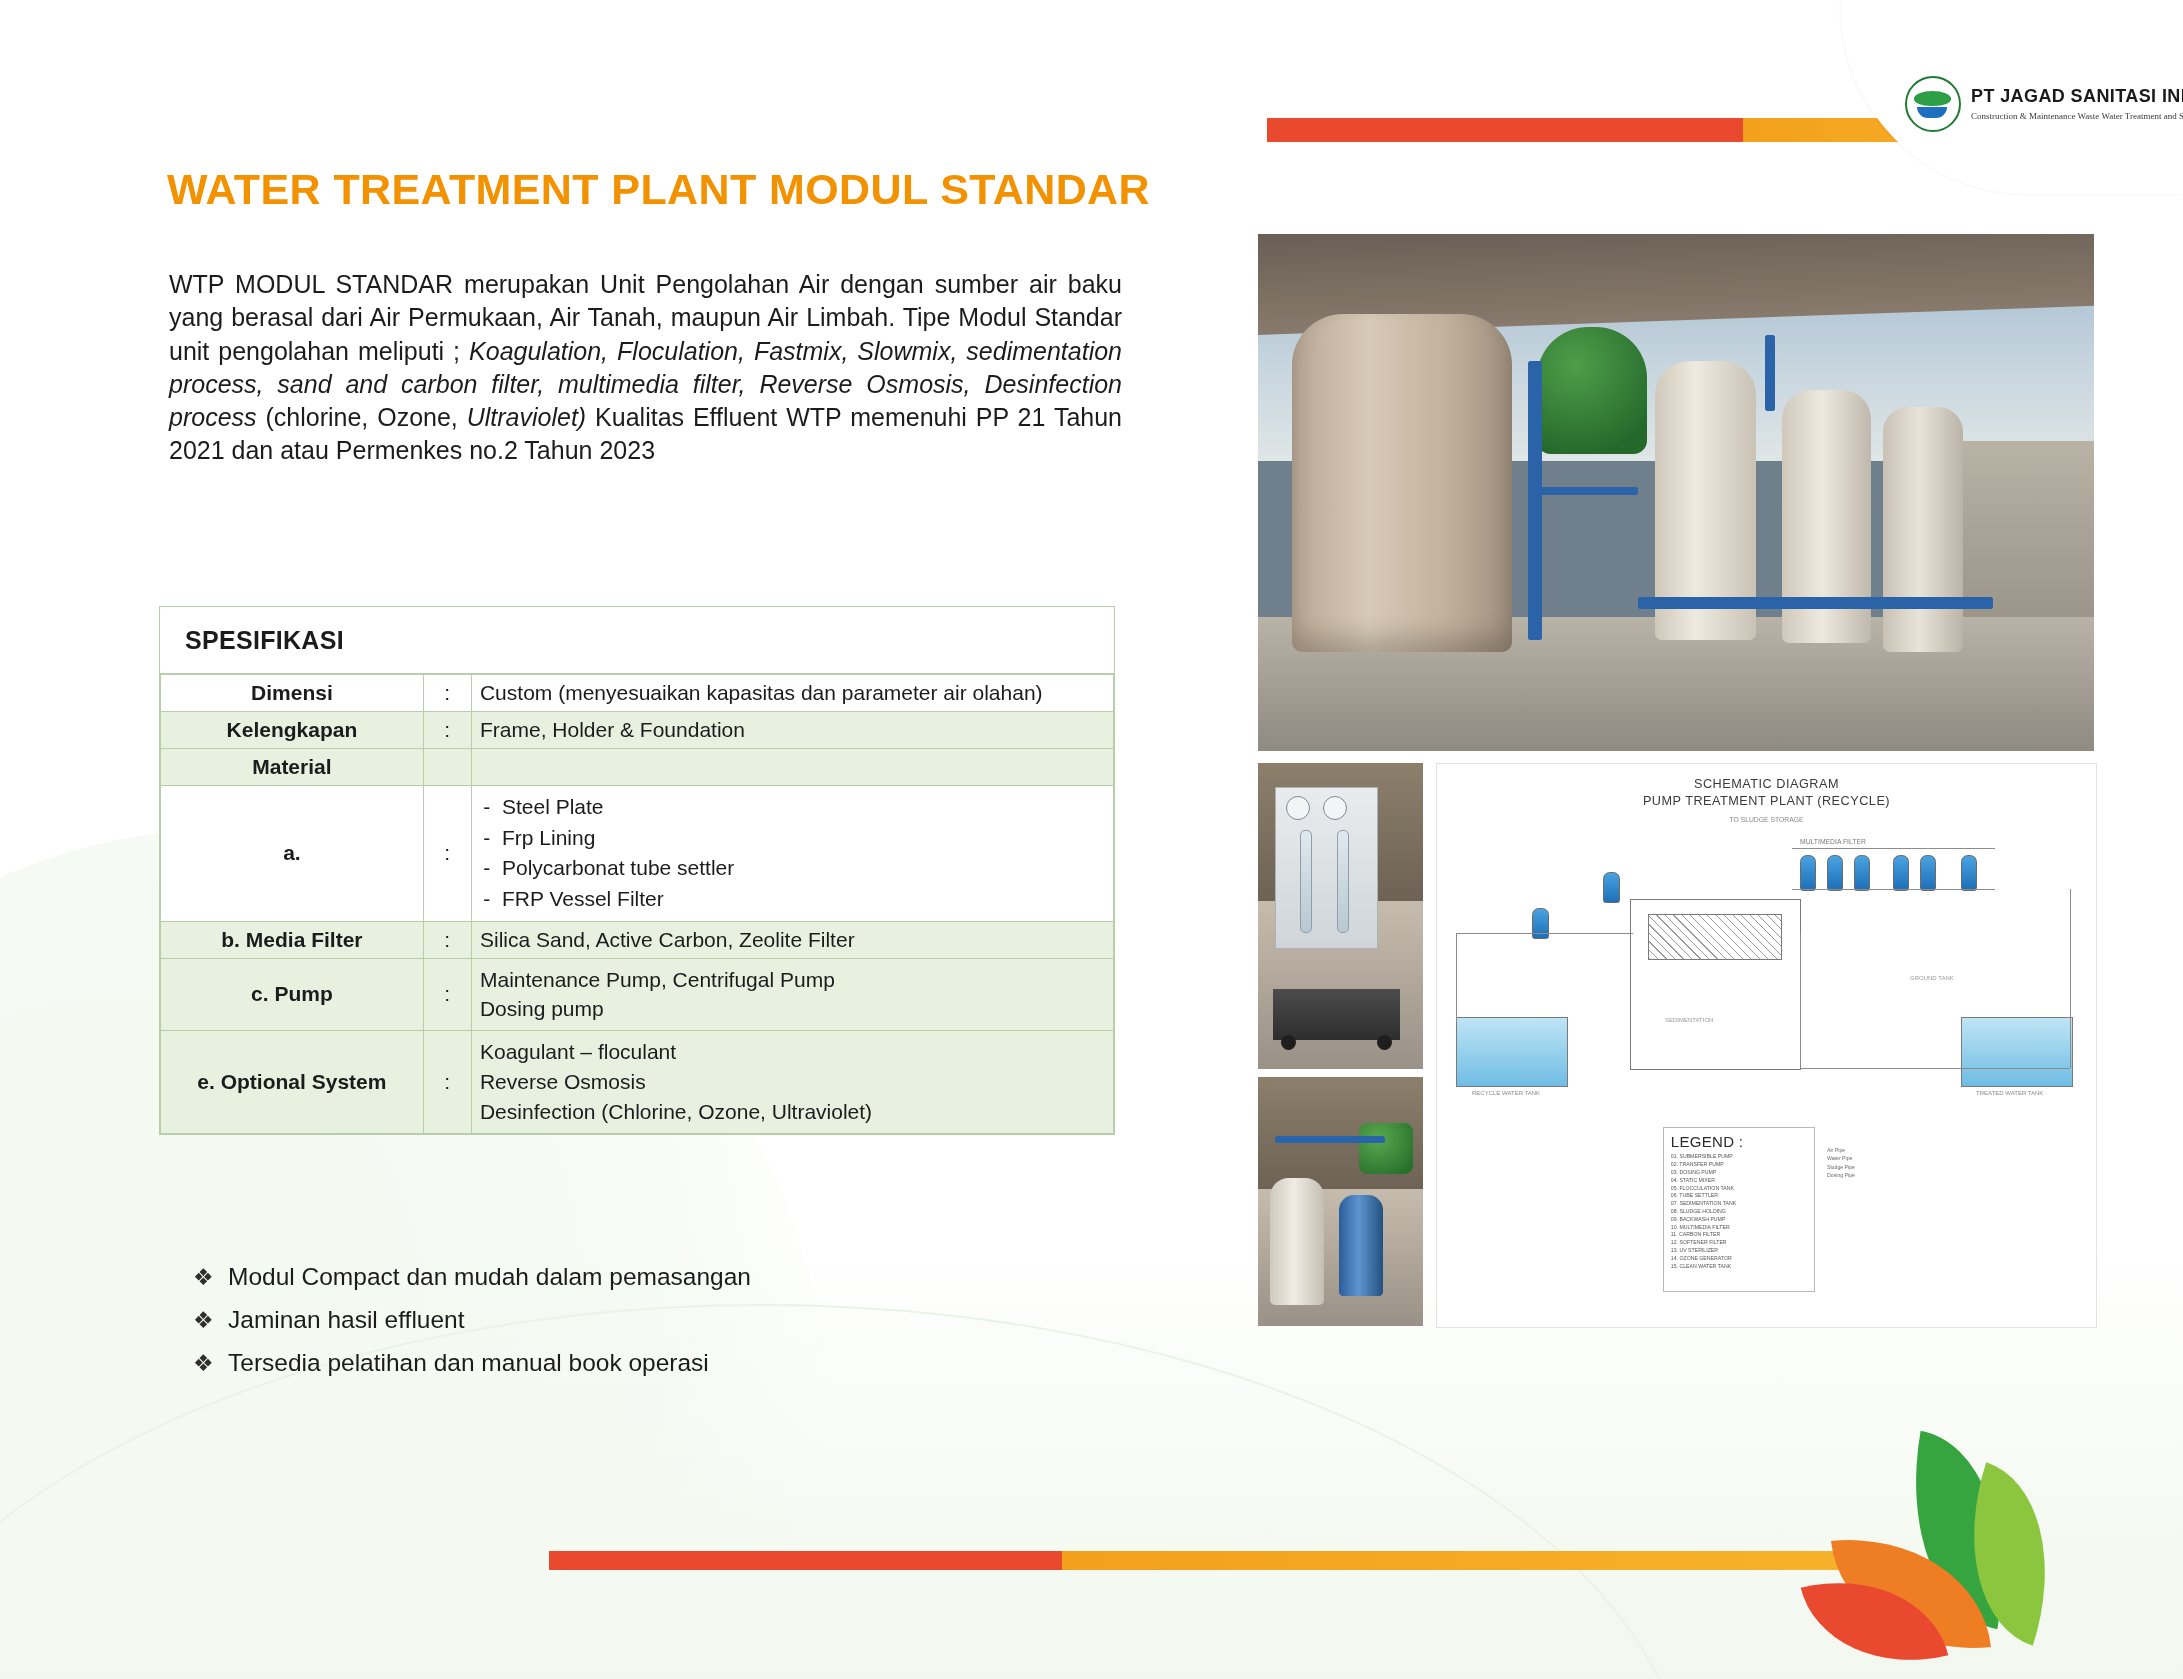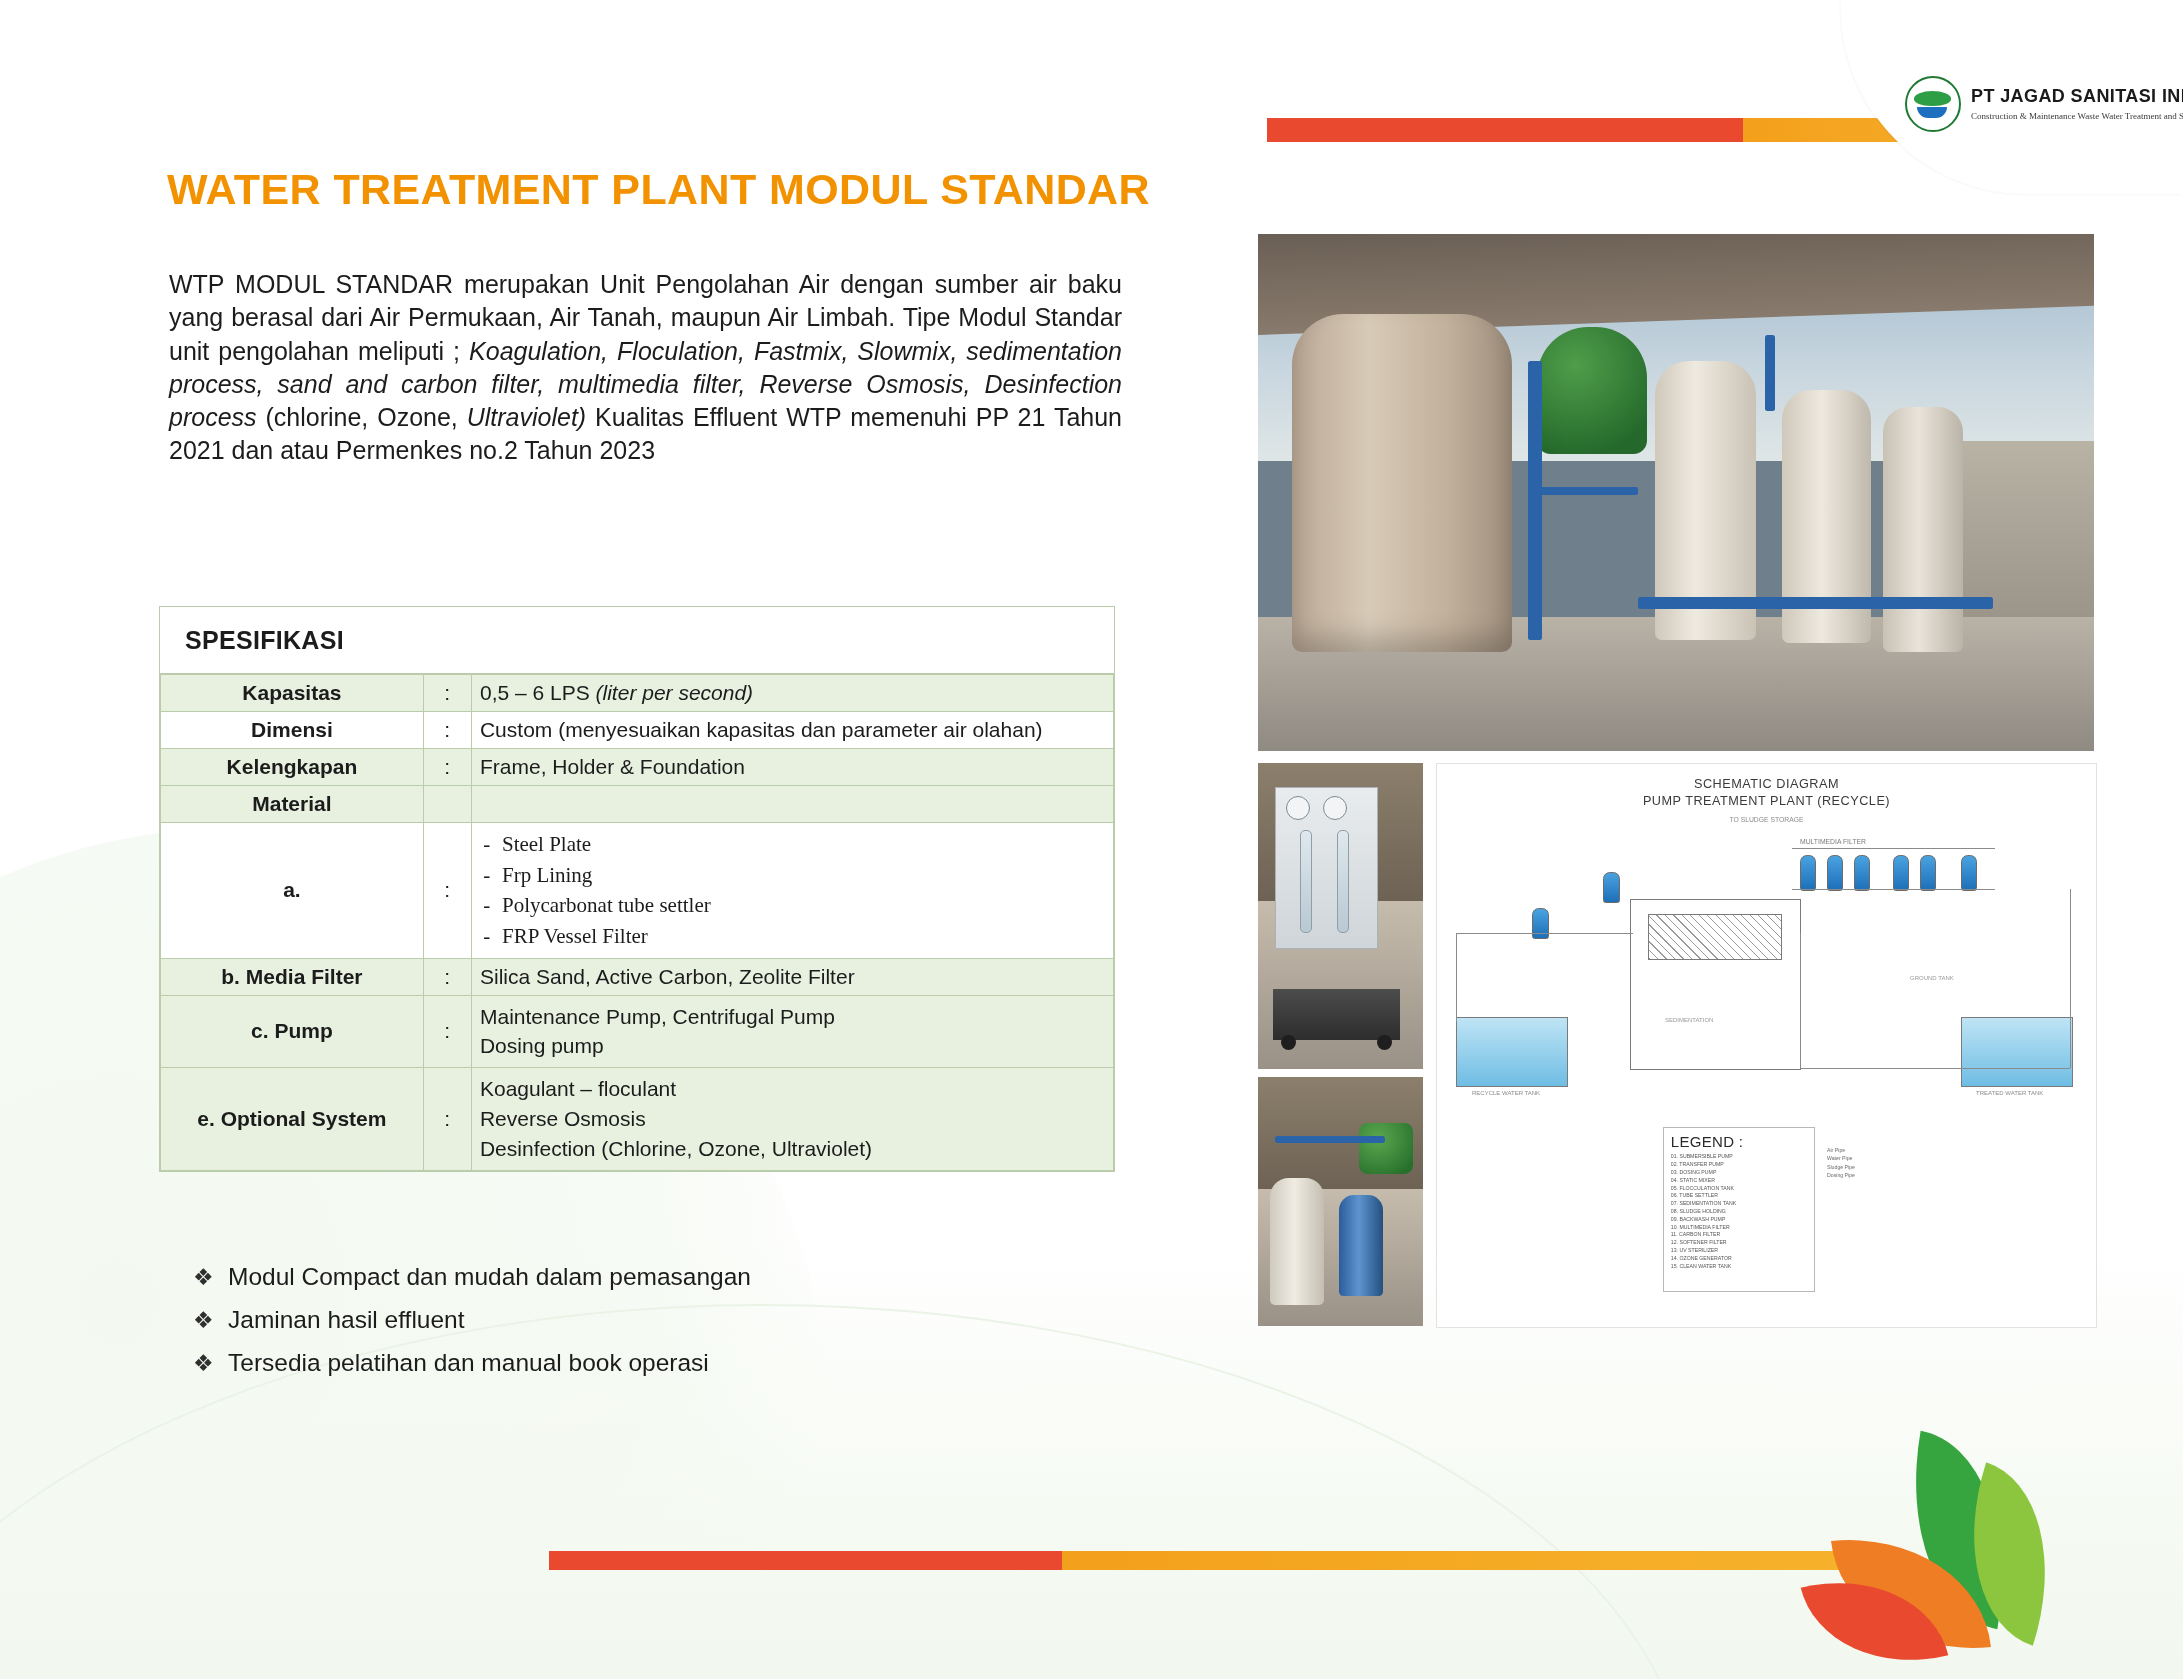--- a/index.html
+++ b/index.html
@@ -198,21 +198,20 @@
   .val-italic { font-style: italic; }
   ul.dashlist {
     margin: 0;
     padding: 0;
     list-style: none;
   }
   ul.dashlist li {
     padding-left: 22px;
     position: relative;
     line-height: 1.46;
-    font-family: Liberation Serif, serif;
   }
   ul.dashlist li::before {
     content: "-";
     position: absolute;
     left: 3.4px;
     top: 0;
   }
   .val-lines div { line-height: 1.42; }
 
   
@@ -467,25 +466,20 @@
 <div class="page-title">WATER TREATMENT PLANT MODUL STANDAR</div>
 
 <div class="intro">
   <span>WTP MODUL STANDAR merupakan Unit Pengolahan Air dengan sumber air baku yang berasal dari Air Permukaan, Air Tanah, maupun Air Limbah. Tipe Modul Standar unit pengolahan meliputi ; </span><span class="it">Koagulation, Floculation, Fastmix, Slowmix, sedimentation process, sand and carbon filter, multimedia filter, Reverse Osmosis, Desinfection process </span><span>(chlorine, Ozone, </span><span class="it">Ultraviolet)</span><span> Kualitas Effluent WTP memenuhi PP 21 Tahun 2021 dan atau Permenkes no.2 Tahun 2023</span>
 </div>
 
 <div class="spec-wrap">
   <div class="spec-head">SPESIFIKASI</div>
   <table class="spec">
     <tbody>
-      <tr>
-        <td class="c-label">Kapasitas</td>
-        <td class="c-colon">:</td>
-        <td class="c-val"><span>0,5 – 6 LPS </span><span class="val-italic">(liter per second)</span></td>
-      </tr>
       <tr class="plain">
         <td class="c-label">Dimensi</td>
         <td class="c-colon">:</td>
         <td class="c-val">Custom (menyesuaikan kapasitas dan parameter air olahan)</td>
       </tr>
       <tr>
         <td class="c-label">Kelengkapan</td>
         <td class="c-colon">:</td>
         <td class="c-val">Frame, Holder &amp; Foundation</td>
       </tr>

